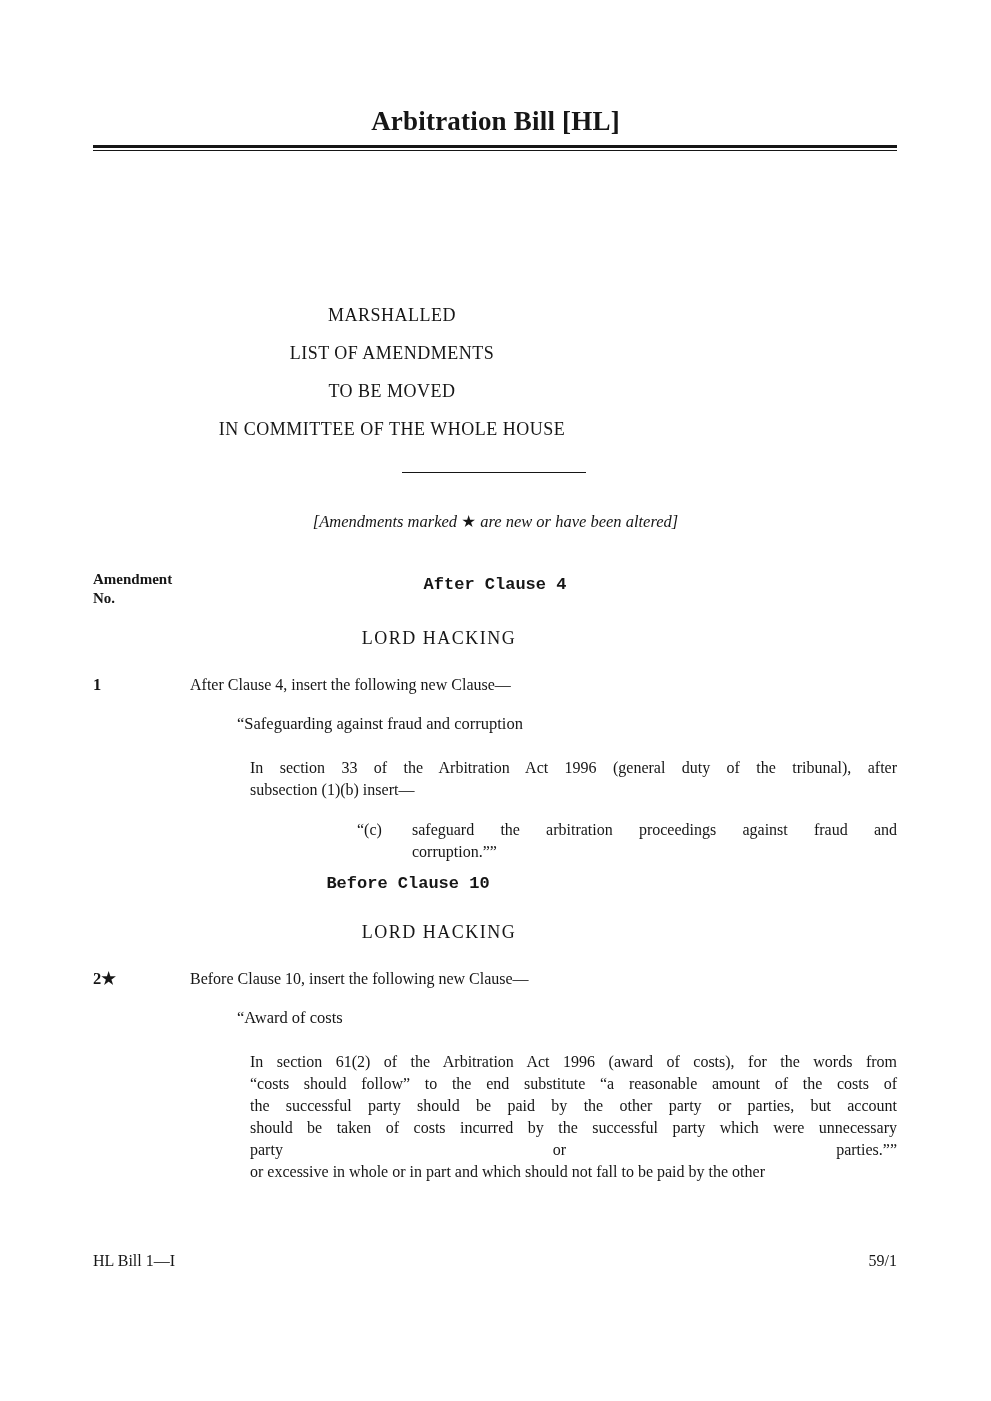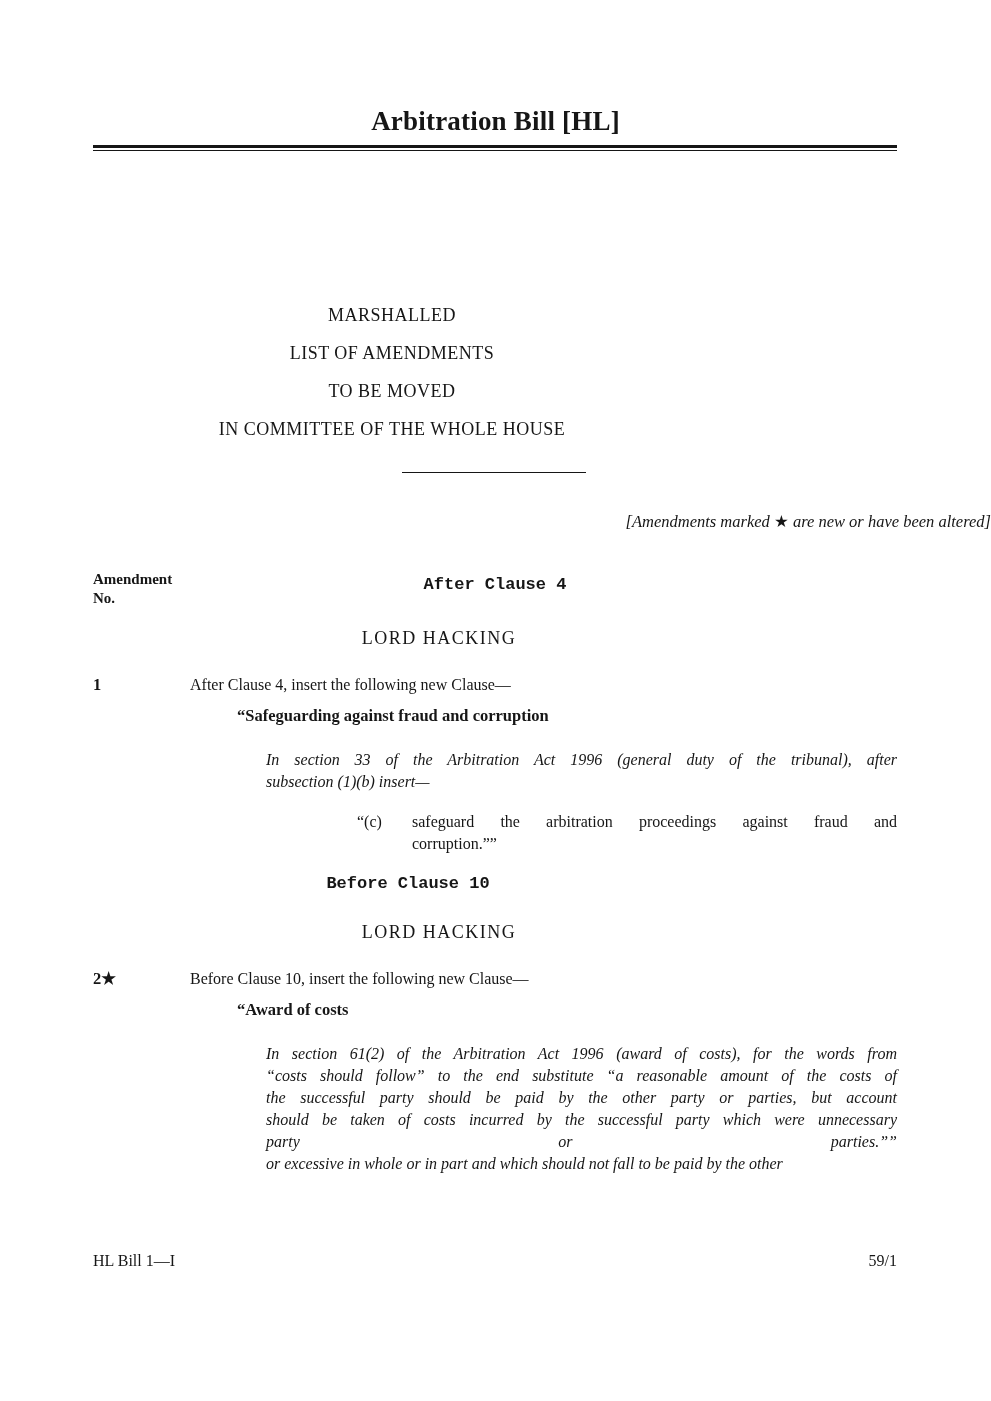--- a/index.html
+++ b/index.html
@@ -30,21 +30,21 @@
     text-align: center;
     font-size: 18px; line-height: 38px;
     letter-spacing: 0.5px;
   }
 
   #short-rule { top: 472px; left: 402px; width: 184px; height: 1px; background: #161616; }
 
   
   #notice {
     top: 510px; left: 0; width: 991px;
-    text-align: right;
+    text-align: center;
     font-style: italic;
     font-size: 16.5px; line-height: 24px;
   }
   #notice .star { font-style: normal; }
 
   
   #amendment-header { top: 570px; left: 93px; width: 804px; }
   #margin-label {
     position: absolute; left: 0; top: 0;
     font-weight: bold; font-size: 15px; line-height: 19px;
@@ -67,22 +67,22 @@
 
   
   .amendment { left: 93px; width: 804px; font-size: 16px; line-height: 22px; }
   #amendment-1 { top: 674px; }
   #amendment-2 { top: 968px; }
   .amendment .number {
     position: absolute; left: 0; top: 0;
     font-weight: bold; font-size: 16.5px;
   }
   .amendment .body { margin-left: 97px; }
-  .clause-title { margin-left: 47px; margin-top: 9px; font-weight: bold; font-size: 16.5px; }
-  .clause-para { margin-left: 76px; margin-top: 22px; font-style: italic; }
+  .clause-title { margin-left: 47px; margin-top: 17px; font-weight: normal; font-size: 16.5px; }
+  .clause-para { margin-left: 60px; margin-top: 22px; }
   .jline { text-align: justify; text-align-last: justify; text-justify: inter-word; }
   .jline:last-child { text-align-last: left; }
   .subpara { margin-left: 167px; margin-top: 18px; display: flex; }
   .subpara-label { width: 55px; flex-shrink: 0; }
   .subpara-text { flex: 1; }
 
   
   #footer-left  { top: 1252px; left: 93px;  font-size: 16px; }
   #footer-right { top: 1252px; right: 94px; font-size: 16px; }
 </style>

